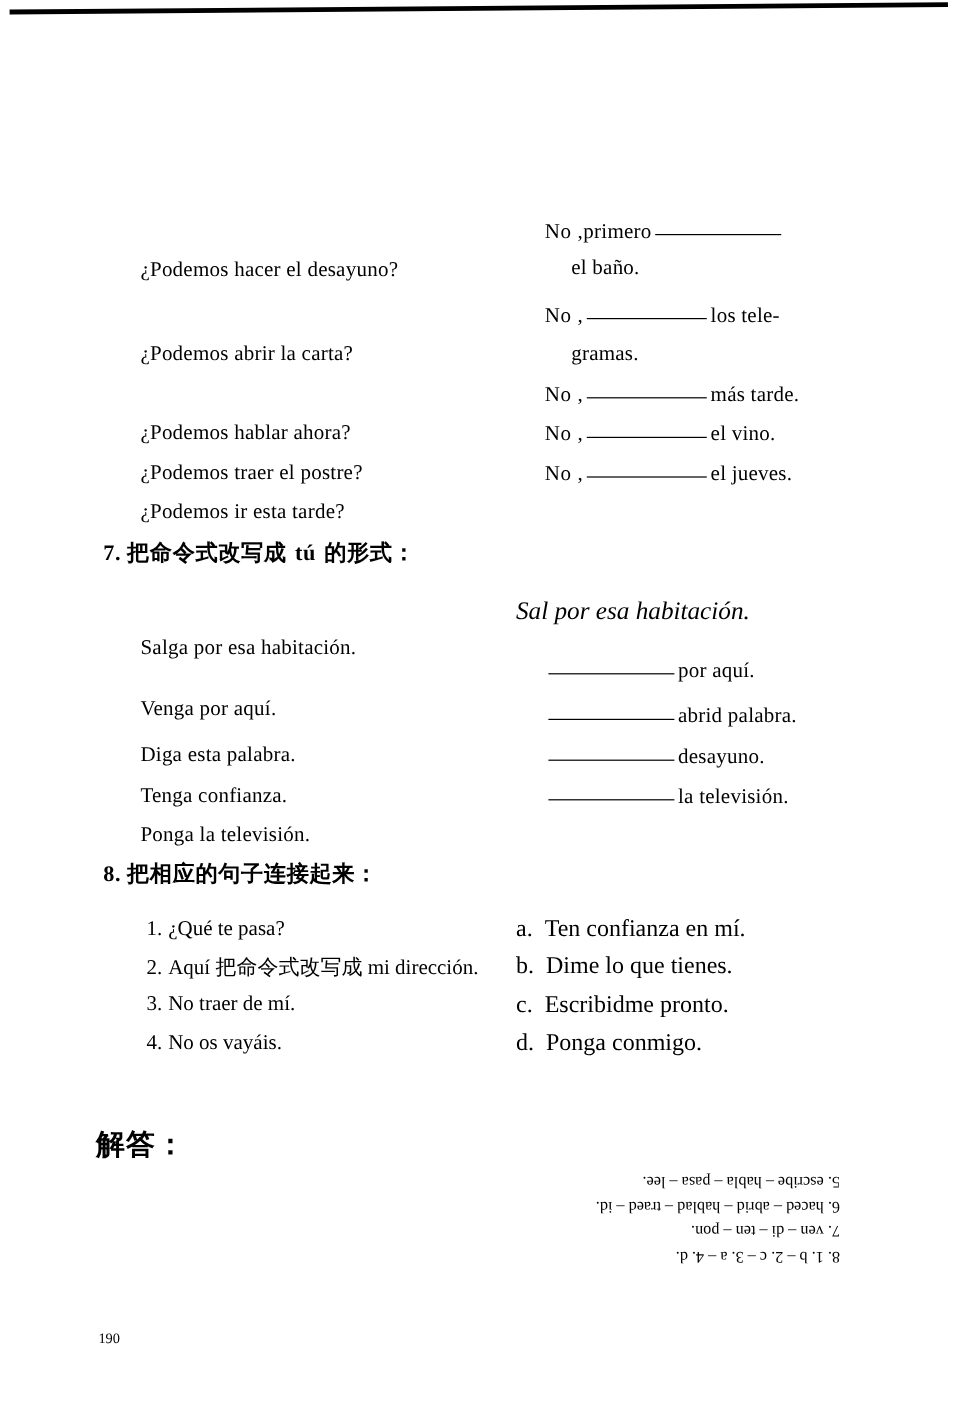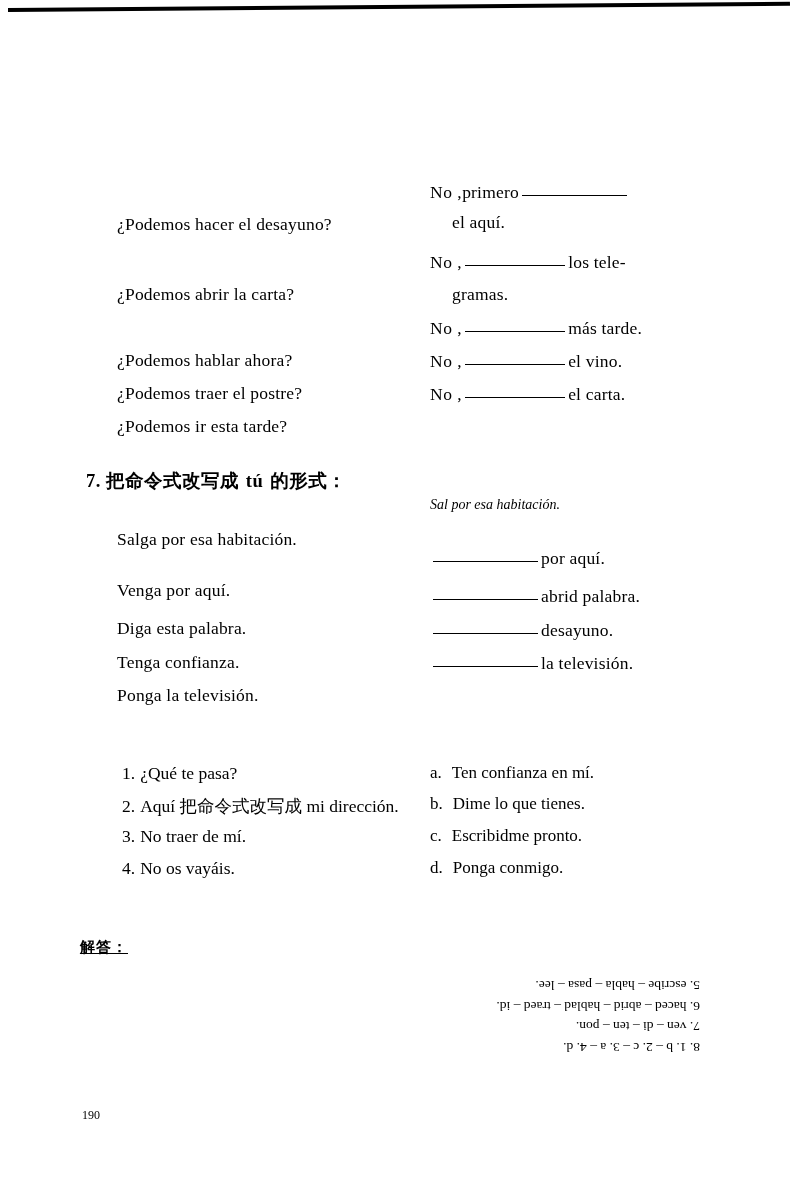--- a/index.html
+++ b/index.html
@@ -53,20 +53,21 @@
   }
 
   .q-text {
     font-size: 17.5px;
     letter-spacing: 0.2px;
     margin-top: 32px;
   }
   .a-text {
     font-size: 17.5px;
     letter-spacing: 0.2px;
+    margin-left: 24px;
   }
   .a-text .no { letter-spacing: 0.5px; }
 
   
   .blank {
     display: inline-block;
     border-bottom: 1.6px solid #000;
     vertical-align: 2px;
     margin: 0 3px;
   }
@@ -88,49 +89,48 @@
     font-weight: bold;
     margin-right: 5px;
   }
   .section-head .tu {
     font-family: "Liberation Serif", serif;
     font-weight: bold;
   }
 
   .model-answer {
     font-style: italic;
-    font-size: 14px;
+    font-size: 21px;
   }
 
   
   .match-left {
     position: absolute;
     left: 122px;
     font-size: 17.5px;
     white-space: nowrap;
   }
   .match-left .mk { margin-right: 5px; }
   .match-right {
     position: absolute;
     left: 430px;
-    font-size: 17px;
+    font-size: 20px;
     white-space: nowrap;
   }
   .match-right .mk { margin-right: 10px; }
 
   
   .answer-head {
     position: absolute;
     left: 80px;
     top: 938px;
     font-family: "DejaVu Sans", "Liberation Sans", sans-serif;
     font-weight: bold;
-    font-size: 15px;
+    font-size: 24px;
     letter-spacing: 1px;
-    text-decoration: underline;
   }
   .answer-key {
     position: absolute;
     right: 98px;
     top: 975px;
     width: 420px;
     transform: rotate(180deg);
     text-align: left;
   }
   .answer-key .ak-line {
@@ -154,21 +154,21 @@
 
   <div class="top-rule"></div>
 
   <div class="row" style="top:182px;">
     <div class="col-a q-text">¿Podemos hacer el desayuno?</div>
     <div class="col-b a-text">
       <span class="no">No ,</span><span>primero</span><span class="blank w105"></span>
     </div>
   </div>
   <div class="row" style="top:212px;">
-    <div class="col-b-indent a-text">el aquí.</div>
+    <div class="col-b-indent a-text">el baño.</div>
   </div>
 
   <div class="row" style="top:252px;">
     <div class="col-a q-text">¿Podemos abrir la carta?</div>
     <div class="col-b a-text">
       <span class="no">No ,</span><span class="blank w100"></span><span>los tele-</span>
     </div>
   </div>
   <div class="row" style="top:284px;">
     <div class="col-b-indent a-text">gramas.</div>
@@ -184,25 +184,25 @@
   <div class="row" style="top:351px;">
     <div class="col-a q-text">¿Podemos traer el postre?</div>
     <div class="col-b a-text">
       <span class="no">No ,</span><span class="blank w100"></span><span>el vino.</span>
     </div>
   </div>
 
   <div class="row" style="top:384px;">
     <div class="col-a q-text">¿Podemos ir esta tarde?</div>
     <div class="col-b a-text">
-      <span class="no">No ,</span><span class="blank w100"></span><span>el carta.</span>
-    </div>
-  </div>
-
-  <div class="section-head" style="top:468px;">
+      <span class="no">No ,</span><span class="blank w100"></span><span>el jueves.</span>
+    </div>
+  </div>
+
+  <div class="section-head" style="top:448px;">
     <span class="num">7.</span><span>把命令式改写成 </span><span class="tu">tú</span><span> 的形式：</span>
   </div>
 
   <div class="row" style="top:497px;">
     <div class="col-a q-text">Salga por esa habitación.</div>
     <div class="col-b model-answer">Sal por esa habitación.</div>
   </div>
 
   <div class="row" style="top:548px;">
     <div class="col-a q-text">Venga por aquí.</div>
@@ -225,20 +225,23 @@
     </div>
   </div>
 
   <div class="row" style="top:653px;">
     <div class="col-a q-text">Ponga la televisión.</div>
     <div class="col-b a-text">
       <span class="blank w105"></span><span>la televisión.</span>
     </div>
   </div>
 
+  <div class="section-head" style="top:715px;">
+    <span class="num">8.</span><span>把相应的句子连接起来：</span>
+  </div>
 
   <div class="row" style="top:763px;">
     <div class="match-left">
       <span class="mk">1.</span><span>¿Qué te pasa?</span>
     </div>
     <div class="match-right">
       <span class="mk">a.</span><span>Ten confianza en mí.</span>
     </div>
   </div>
 

